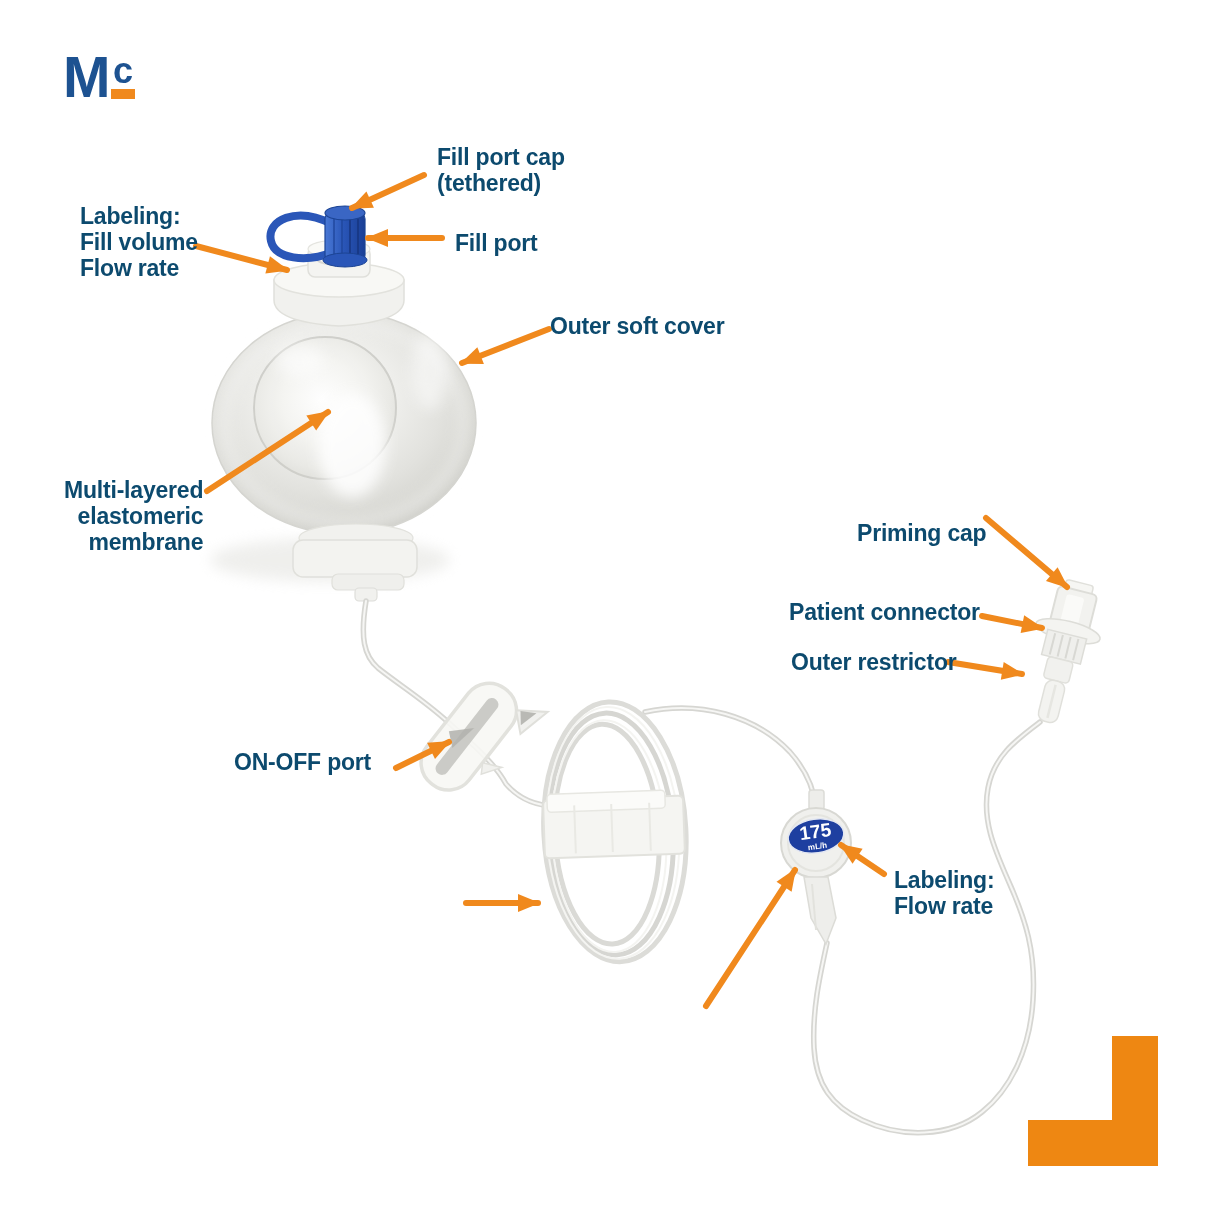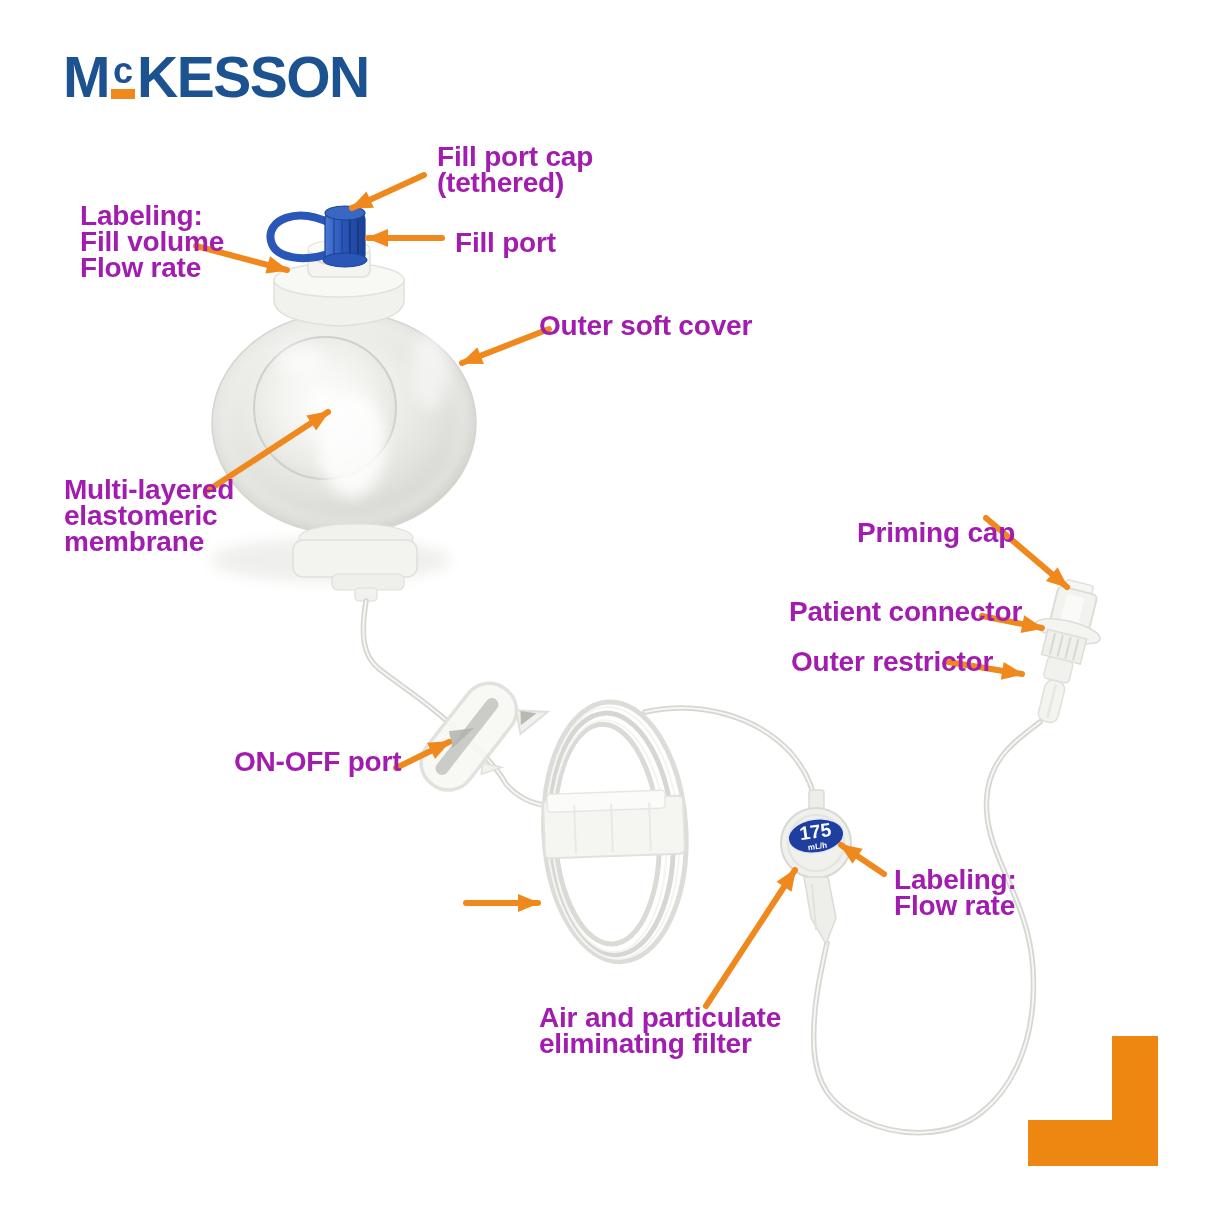--- a/index.html
+++ b/index.html
@@ -38,38 +38,38 @@
   }
   .logo .cbar {
     width: 24px;
     height: 10px;
     margin-top: 3px;
     background: #F0891D;
   }
   
   .label {
     position: absolute;
-    color: #a21caf;
+    color: #0c4a6e;
     font-weight: 700;
-    font-size: 28px;
+    font-size: 23px;
     line-height: 26px;
     letter-spacing: -0.2px;
     white-space: pre-line;
   }
   .diagram-svg { position: absolute; left: 0; top: 0; }
 </style>
 </head>
 <body>
 
 <div class="stage">
 
   <div class="logo"><span>M</span><span class="cwrap">
         <span class="lc">c</span>
         <span class="cbar"></span>
-      </span><span>KESSON</span></div>
+      </span></div>
 
   <svg class="diagram-svg" width="1214" height="1214" viewBox="0 0 1214 1214">
     <defs>
       <radialGradient id="gBody" cx="44%" cy="38%" r="68%">
         <stop offset="0%" stop-color="#f8f8f6"></stop>
         <stop offset="38%" stop-color="#eeeeeb"></stop>
         <stop offset="64%" stop-color="#e2e2de"></stop>
         <stop offset="84%" stop-color="#d6d6d1"></stop>
         <stop offset="100%" stop-color="#c9c9c4"></stop>
       </radialGradient>
@@ -211,26 +211,24 @@
 
     <path d="M1028,1120 L1112,1120 L1112,1036 L1158,1036 L1158,1166 L1028,1166 Z" fill="#EE8712"></path>
   </svg>
 
   <div class="label" style="left:437px; top:144px;">Fill port cap
 (tethered)</div>
   <div class="label" style="left:80px;  top:203px;">Labeling:
 Fill volume
 Flow rate</div>
   <div class="label" style="left:455px; top:230px;">Fill port</div>
-  <div class="label" style="left:539px; top:313px;">Outer soft cover</div>
-  <div class="label" style="left:64px;  top:477px;">Multi-layered
+  <div class="label" style="left:550px; top:313px;">Outer soft cover</div>
+  <div class="label" style="left:64px;  top:477px;text-align:right;">Multi-layered
 elastomeric
 membrane</div>
   <div class="label" style="left:857px; top:520px;">Priming cap</div>
   <div class="label" style="left:789px; top:599px;">Patient connector</div>
   <div class="label" style="left:791px; top:649px;">Outer restrictor</div>
   <div class="label" style="left:234px; top:749px;">ON-OFF port</div>
   <div class="label" style="left:894px; top:867px;">Labeling:
 Flow rate</div>
-  <div class="label" style="left:539px; top:1005px;">Air and particulate
-eliminating filter</div>
 
 </div>
 
 </body></html>

